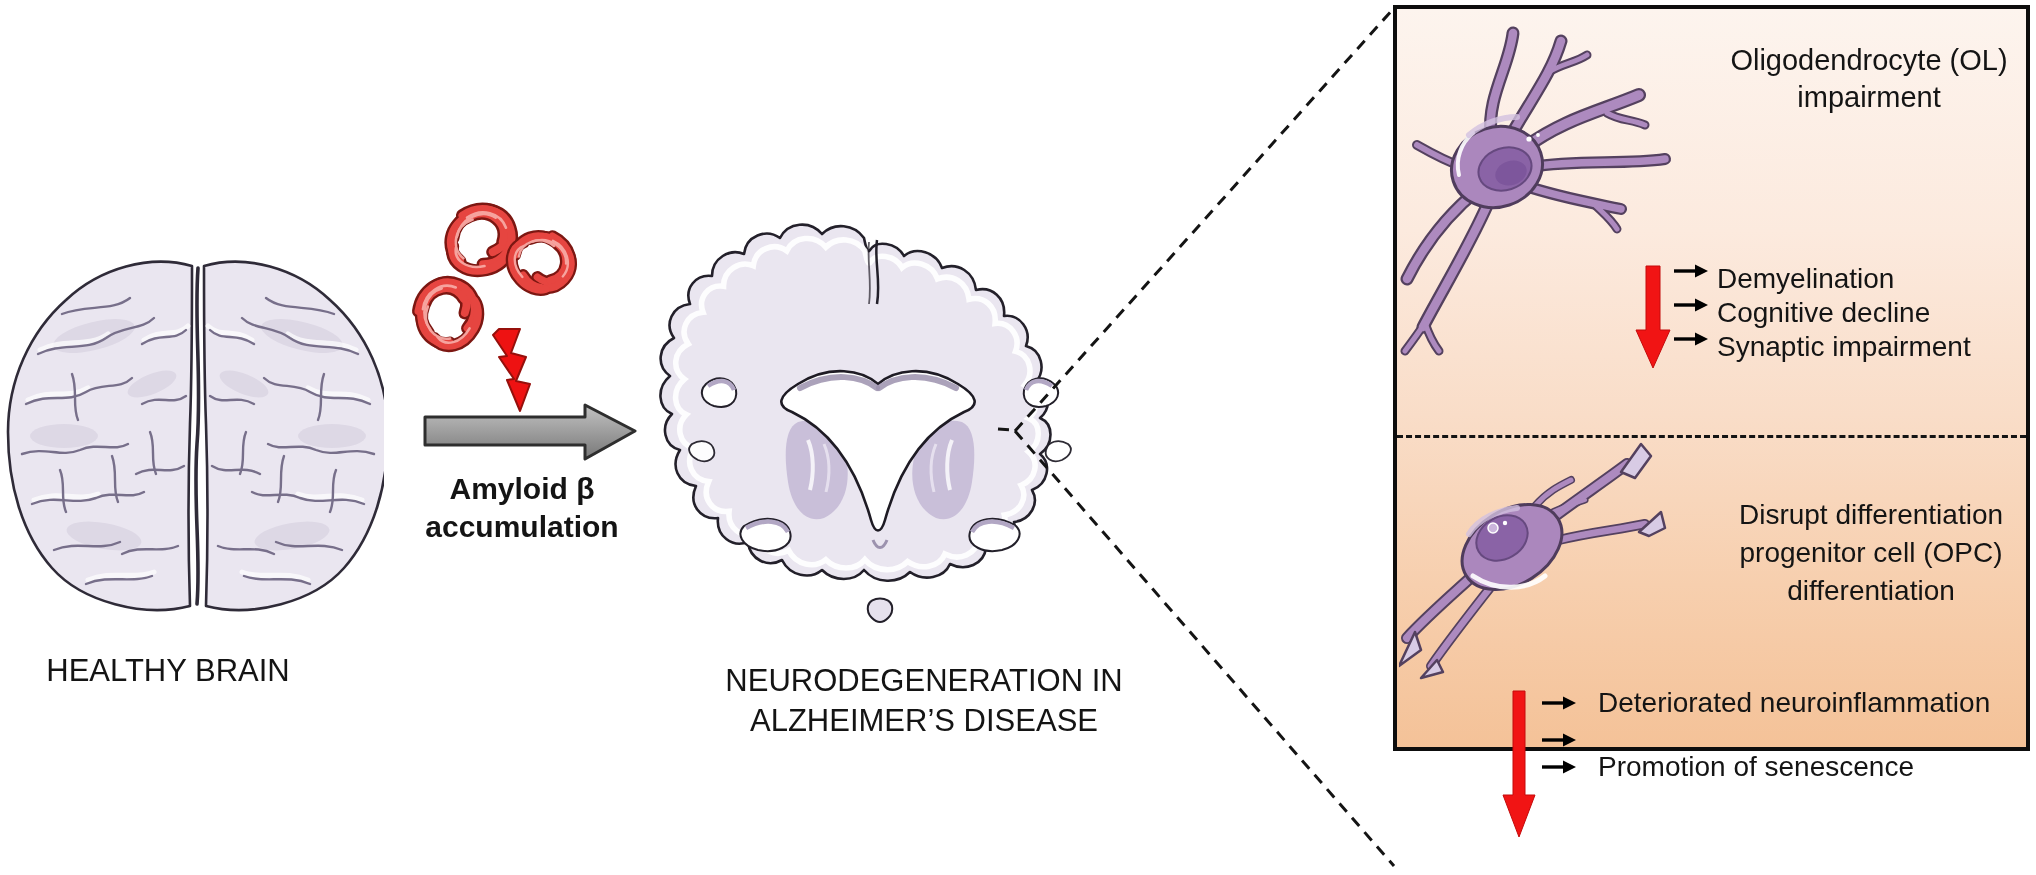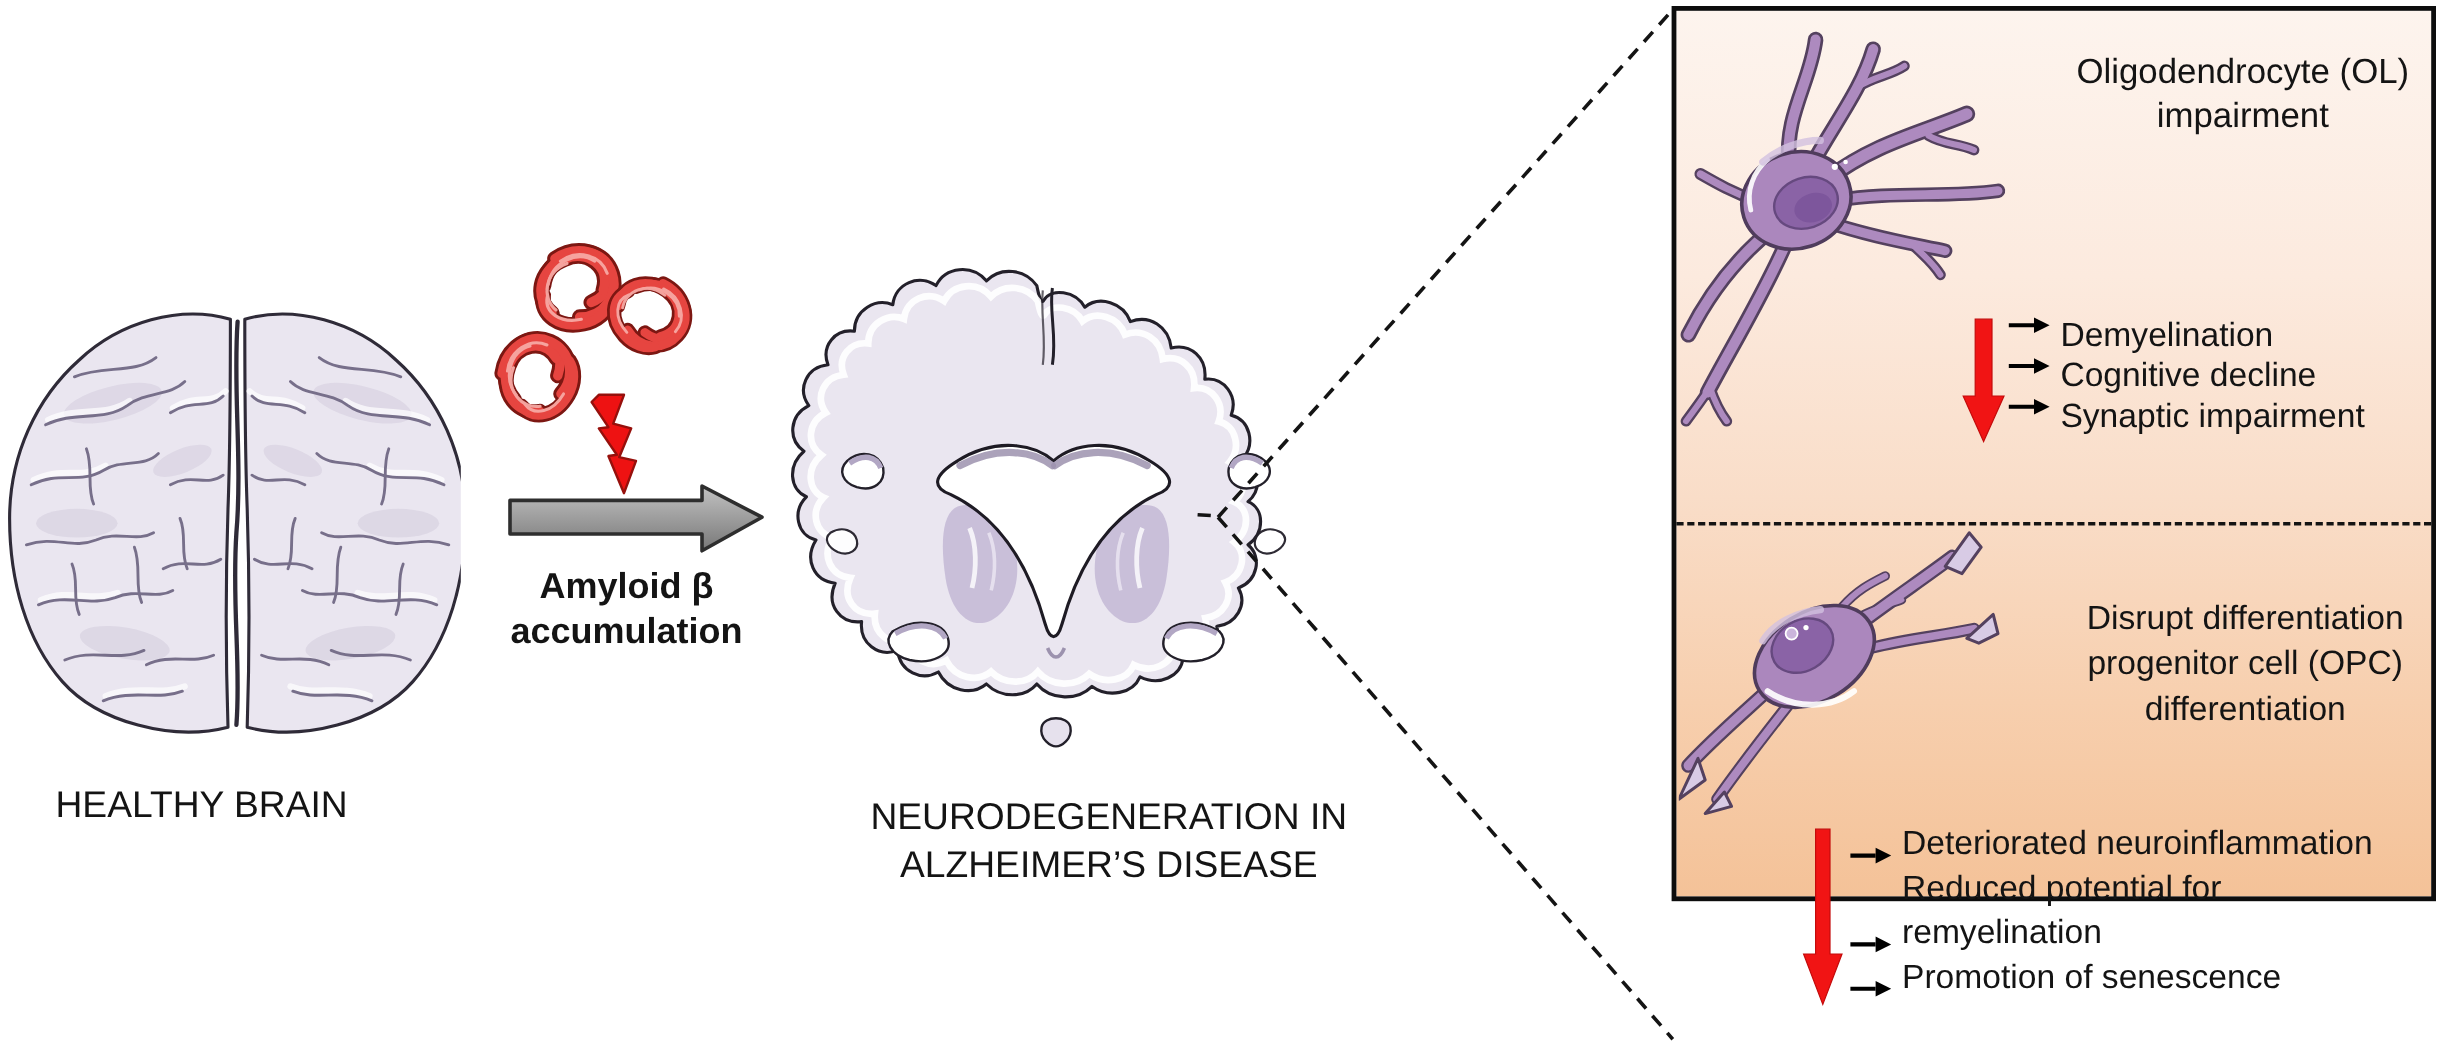--- a/index.html
+++ b/index.html
@@ -13,21 +13,21 @@
   .panel{position:absolute;left:1393px;top:5px;width:637px;height:746px;box-sizing:border-box;
          border:4px solid #0d0d0d;
          background:linear-gradient(180deg,#fdf4ee 0%,#fceade 30%,#f9ddc8 55%,#f7cfae 78%,#f4c298 100%);}
   .divider{position:absolute;left:0;right:0;top:426px;height:0;border-top:3px dashed #141414;}
 
   .panel-title{font-size:29px;line-height:37px;text-align:center;white-space:nowrap;}
   .panel-title2{font-size:28px;line-height:38px;text-align:center;white-space:nowrap;}
 
   .t-list .t-row{display:flex;align-items:flex-start;height:34px;gap:8px;}
   .t-list .t-row span{font-size:28px;white-space:nowrap;}
-  .b-list .b-row{display:flex;align-items:flex-end;gap:8px;}
+  .b-list .b-row{display:flex;align-items:flex-start;gap:21px;}
   .b-list .b-row .arrow-ic{margin-top:11px;}
   .b-list .b-txt span{display:block;font-size:28px;line-height:37px;white-space:nowrap;}
 
   .arrow-ic{width:36px;height:16px;flex:0 0 auto;}
   .arrow-ic line{stroke:#000;stroke-width:3.4;}
   .arrow-ic polygon{fill:#000;}
 
   
   .cell-outline use{stroke:#54415f;fill:none;stroke-linecap:round;}
   .cell-stroke use{stroke:#ad8abf;fill:none;stroke-linecap:round;}
@@ -315,24 +315,20 @@
         <div class="b-txt">
             <span>Deteriorated neuroinflammation</span>
             <span></span>
           </div>
       </div>
       <div class="b-row">
         <svg class="arrow-ic" viewBox="0 0 36 16">
             <line x1="1" y1="8" x2="22" y2="8"></line>
             <polygon points="22,1.5 22,14.5 35,8"></polygon>
           </svg>
-        <div class="b-txt">
-            <span>Reduced potential for</span>
-            <span>remyelination</span>
-          </div>
       </div>
       <div class="b-row">
         <svg class="arrow-ic" viewBox="0 0 36 16">
             <line x1="1" y1="8" x2="22" y2="8"></line>
             <polygon points="22,1.5 22,14.5 35,8"></polygon>
           </svg>
         <div class="b-txt">
             <span>Promotion of senescence</span>
             <span></span>
           </div>

